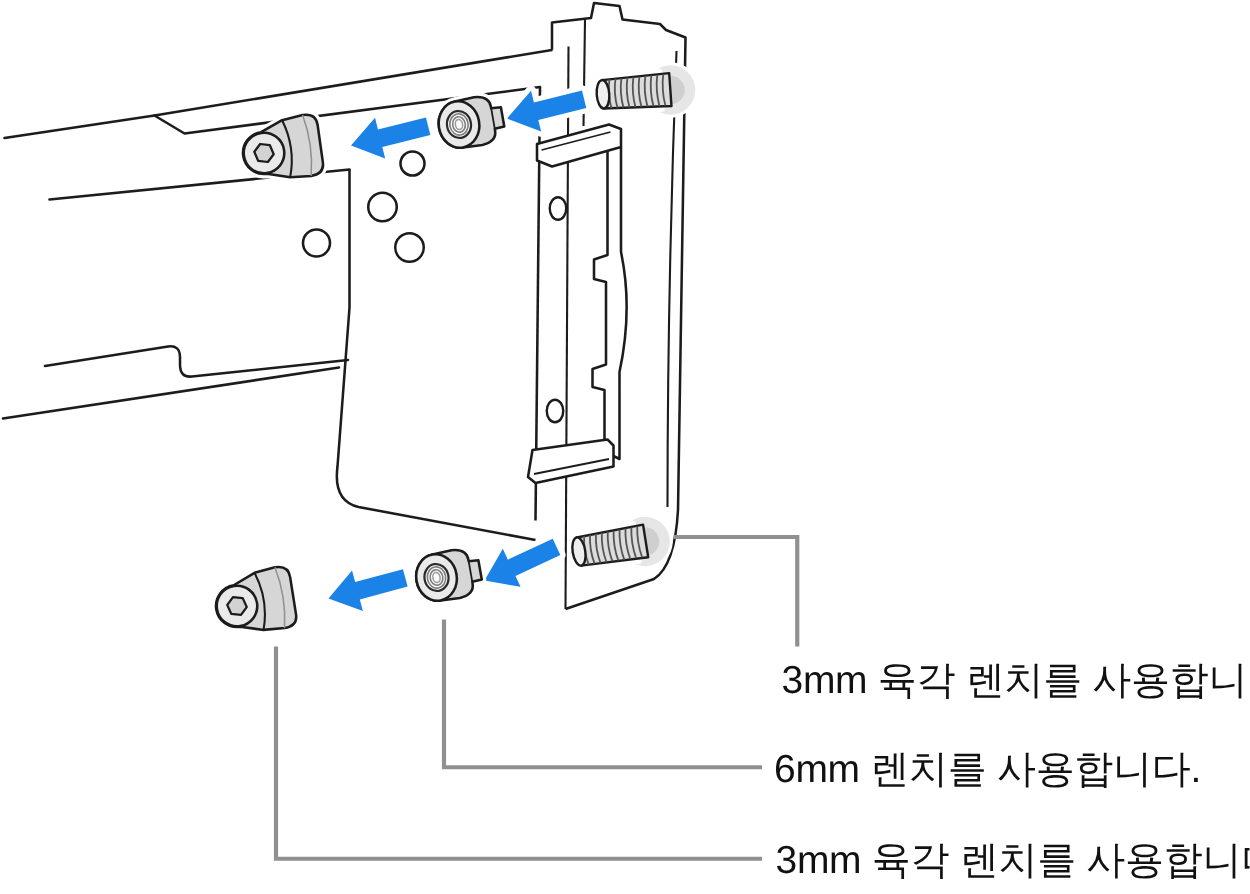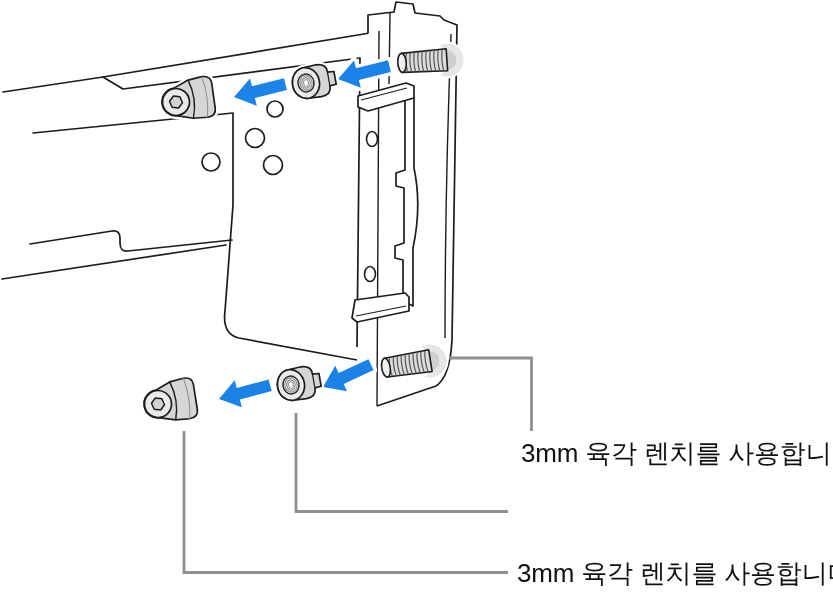--- a/index.html
+++ b/index.html
@@ -133,15 +133,16 @@
   <use href="#socketScrew" transform="translate(158,404) rotate(-9)"></use>
 
   <g fill="none" stroke="var(--callout-gray,#909090)" stroke-width="2.8">
     <path d="M449,358 L531.5,358 L531.5,431"></path>
     <path d="M296,413 L296,511.5 L508,511.5"></path>
     <path d="M184,431 L184,572.5 L508,572.5"></path>
   </g>
 </svg>
 
   <div class="callout-label lbl-1">3mm 육각 렌치를 사용합니다.</div>
+  <div class="callout-label lbl-2">6mm 렌치를 사용합니다.</div>
   <div class="callout-label lbl-3">3mm 육각 렌치를 사용합니다.</div>
 
 </div>
 
 </body></html>

